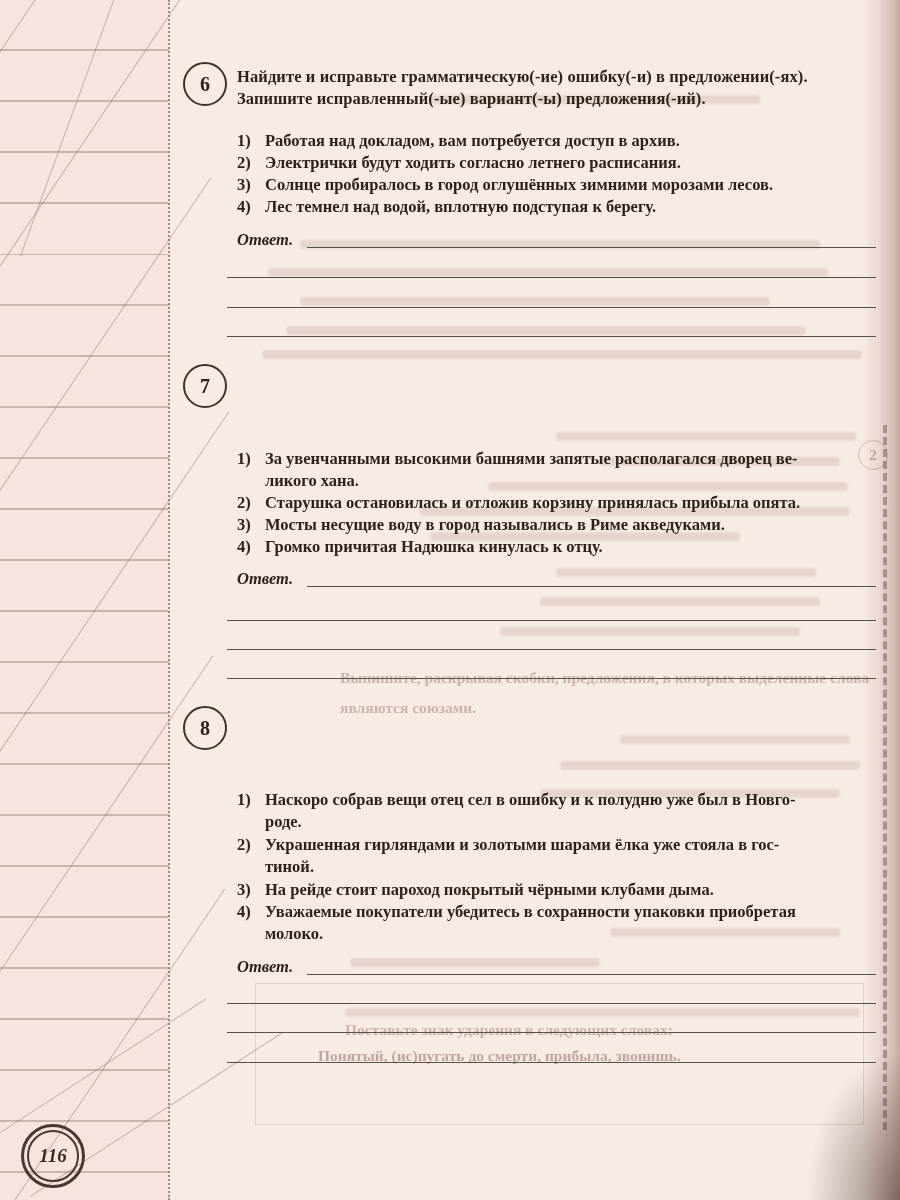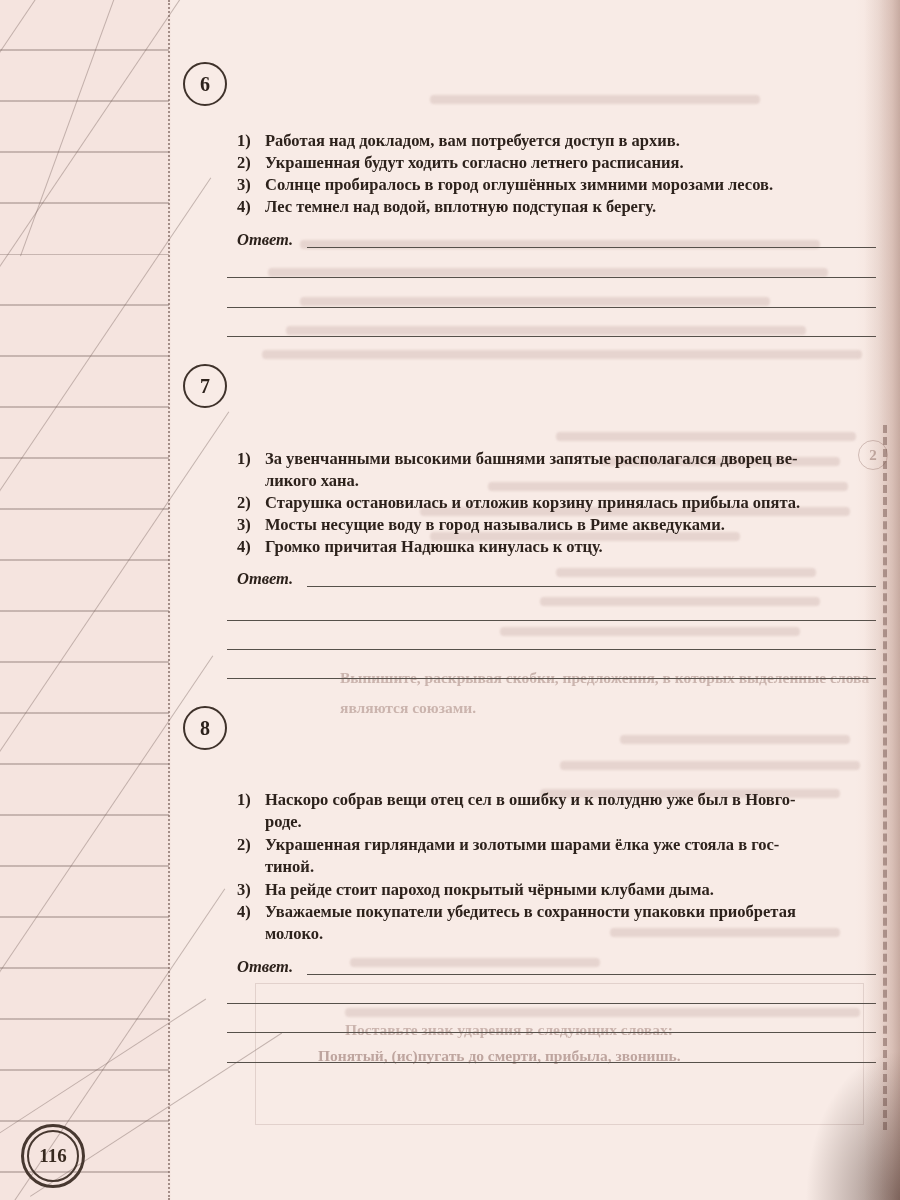--- a/index.html
+++ b/index.html
@@ -59,21 +59,21 @@
   
   .t8-badge{top:706px;} .t8-prompt{top:717px;} .t8-options{top:789px;}
   .t8-options{line-height:22.4px;}
   .t8-ansrow{top:956px;}
   .t8-l1{top:1003px;} .t8-l2{top:1032px;} .t8-l3{top:1062px;}
 
   
   .pnum-outer{position:absolute;left:21px;top:1124px;width:58px;height:58px;
     border:3px solid #473830;border-radius:50%;}
   .pnum-inner{position:absolute;inset:3px;border:2px solid #473830;border-radius:50%;
-    display:flex;align-items:center;justify-content:center;font-weight:700;font-size:19px;color:#37291f;}
+    display:flex;align-items:center;justify-content:center;font-weight:700;font-size:19px;color:#37291f;font-style:italic;}
 
   
   .bleed-frag{position:absolute;margin:0;font-size:15.5px;font-weight:600;line-height:20px;
     color:rgba(158,126,118,.50);filter:blur(.7px);white-space:nowrap;}
   .f1{left:340px;top:668px;} .f2{left:340px;top:698px;}
   .f3{left:345px;top:1020px;} .f4{left:318px;top:1046px;font-weight:700;color:rgba(148,114,106,.58);}
   .bcircle{position:absolute;left:858px;top:440px;width:28px;height:28px;border-radius:50%;
     border:1.5px solid rgba(150,118,110,.40);color:rgba(150,118,110,.55);
     display:flex;align-items:center;justify-content:center;font-weight:700;font-size:15px;filter:blur(.5px);}
   .bbox{position:absolute;left:255px;top:983px;width:607px;height:140px;
@@ -128,28 +128,30 @@
   <div class="sm s19"></div>
   <div class="sm s20"></div>
   <div class="bbox"></div>
   <p class="bleed-frag f1">Выпишите, раскрывая скобки, предложения, в которых выделенные слова</p>
   <p class="bleed-frag f2">являются союзами.</p>
   <p class="bleed-frag f4">Понятый, (ис)пугать до смерти, прибыла, звонишь.</p>
   <p class="bleed-frag f3">Поставьте знак ударения в следующих словах:</p>
   <div class="bcircle">2</div>
 
   <div class="badge t6-badge">6</div>
+  <p class="prompt t6-prompt">Найдите и исправьте грамматическую(-ие) ошибку(-и) в предложении(-ях).
+Запишите исправленный(-ые) вариант(-ы) предложения(-ий).</p>
   <div class="options t6-options">
     <div class="opt">
       <span class="n">1)</span>
       <span class="t">Работая над докладом, вам потребуется доступ в архив.</span>
     </div>
     <div class="opt">
       <span class="n">2)</span>
-      <span class="t">Украшенная будут ходить согласно летнего расписания.</span>
+      <span class="t">Электрички будут ходить согласно летнего расписания.</span>
     </div>
     <div class="opt">
       <span class="n">3)</span>
       <span class="t">Солнце пробиралось в город оглушённых зимними морозами лесов.</span>
     </div>
     <div class="opt">
       <span class="n">4)</span>
       <span class="t">Лес темнел над водой, вплотную подступая к берегу.</span>
     </div>
   </div>

